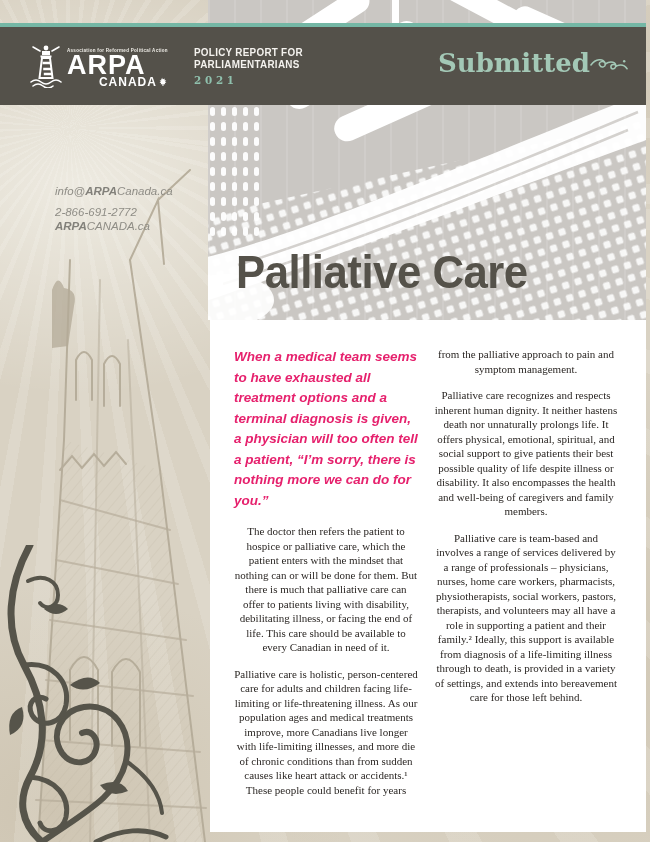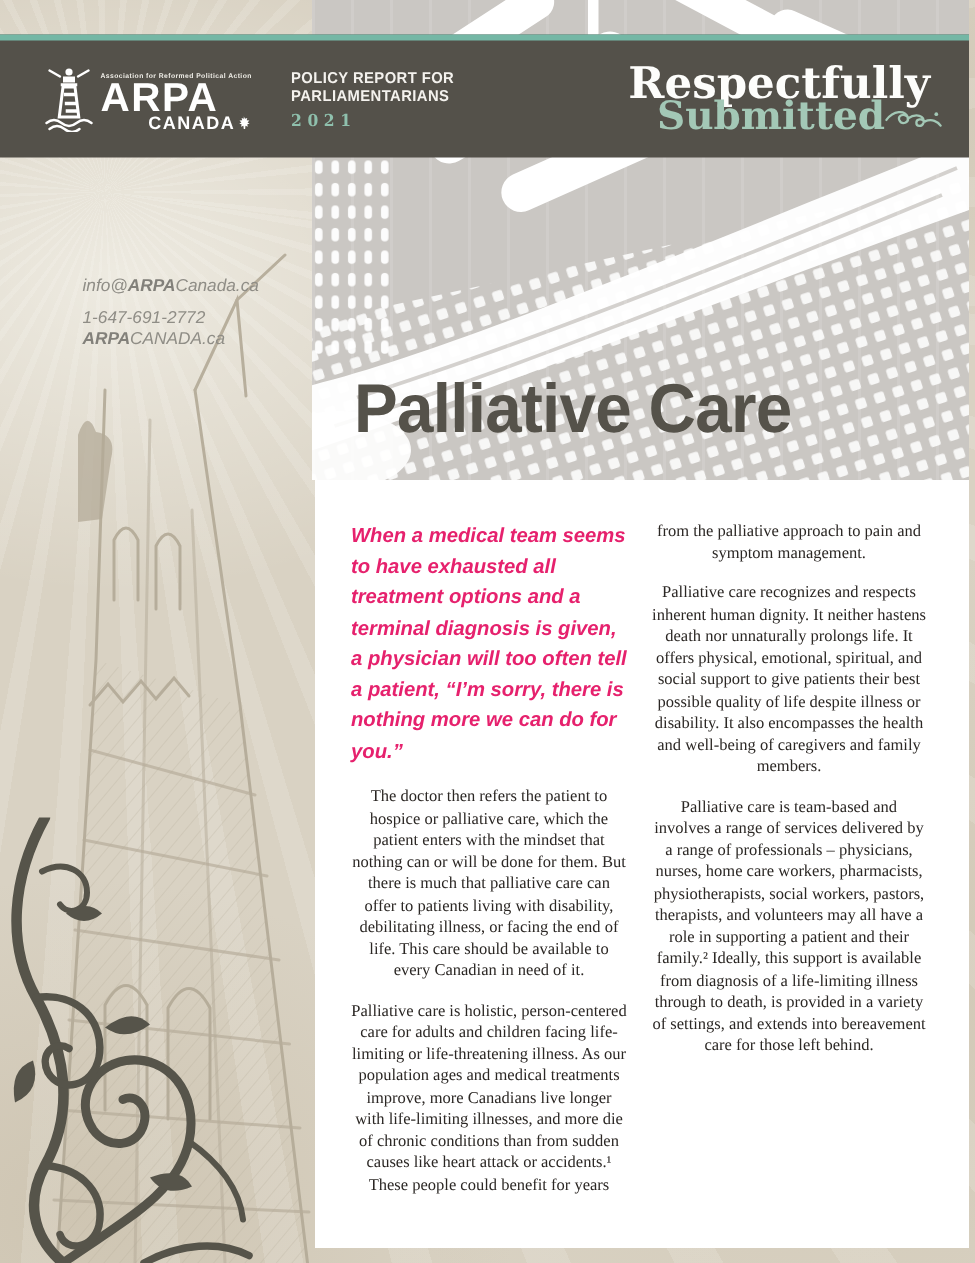--- a/index.html
+++ b/index.html
@@ -164,38 +164,37 @@
           </svg>
         </div>
       </div>
     </div>
     <div class="report-block">
       <div class="report-line">POLICY REPORT FOR</div>
       <div class="report-line">PARLIAMENTARIANS</div>
       <div class="report-year">2021</div>
     </div>
     <div class="masthead">
-      <div class="masthead-1">Respectfully</div>
       <div class="masthead-2row">
         <span class="masthead-2">Submitted</span>
         <svg width="38" height="18" viewBox="0 0 40 18">
           <g stroke="#a3c8b6" stroke-width="1.6" fill="none" stroke-linecap="round">
             <path d="M1 10 C6 3 14 3 16 8 C17 12 12 14 10 10 C9 7 13 5 16 8"></path>
             <path d="M16 9 C22 5 28 7 27 12 C26 15 22 15 22 12 C22 9 26 9 28 11"></path>
             <path d="M28 11 C33 9 37 11 39 14"></path>
           </g>
           <circle cx="36" cy="6" r="1.3" fill="#a3c8b6"></circle>
         </svg>
       </div>
     </div>
   </header>
 
   <div class="contact">
     <div class="contact-email"><span>info@</span><b>ARPA</b><span>Canada.ca</span></div>
-    <div class="contact-phone">1-647-691-2772</div>
+    <div class="contact-phone">2-866-691-2772</div>
     <div class="contact-site"><b>ARPA</b><span>CANADA.ca</span></div>
   </div>
 
   <main class="panel">
     <div class="col">
       <p class="pull-quote">When a medical team seems to have exhausted all treatment options and a terminal diagnosis is given, a physician will too often tell a patient, “I’m sorry, there is nothing more we can do for you.”</p>
       <p class="body-p">The doctor then refers the patient to hospice or palliative care, which the patient enters with the mindset that nothing can or will be done for them. But there is much that palliative care can offer to patients living with disability, debilitating illness, or facing the end of life. This care should be available to every Canadian in need of it.</p>
       <p class="body-p">Palliative care is holistic, person-centered care for adults and children facing life-limiting or life-threatening illness. As our population ages and medical treatments improve, more Canadians live longer with life-limiting illnesses, and more die of chronic conditions than from sudden causes like heart attack or accidents.¹ These people could benefit for years</p>
     </div>
     <div class="col">

